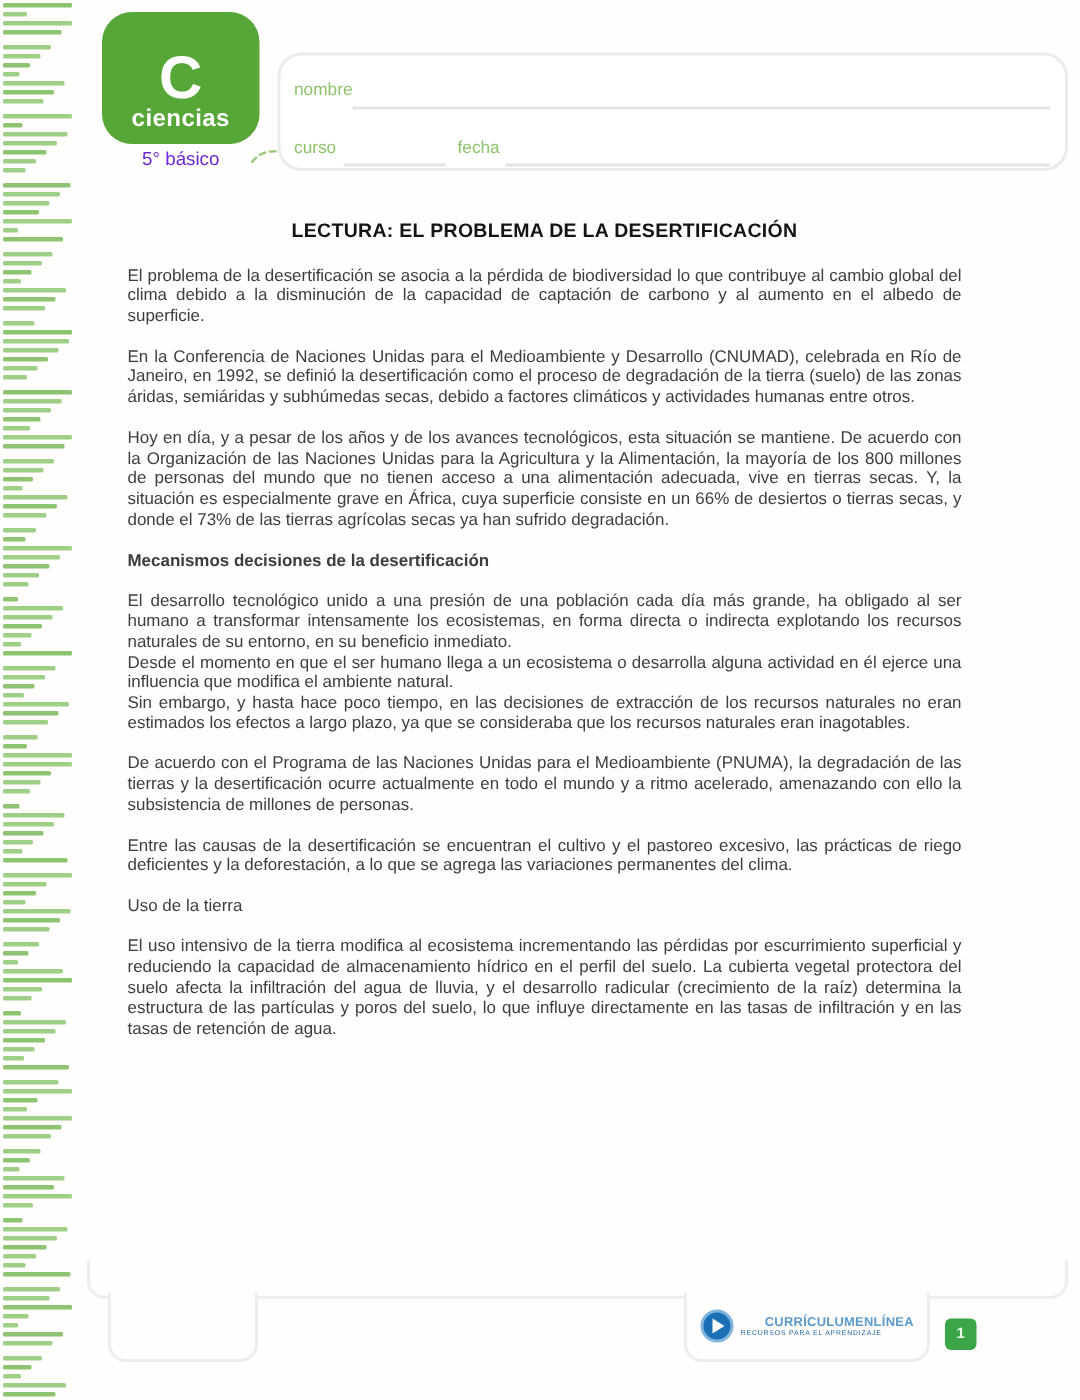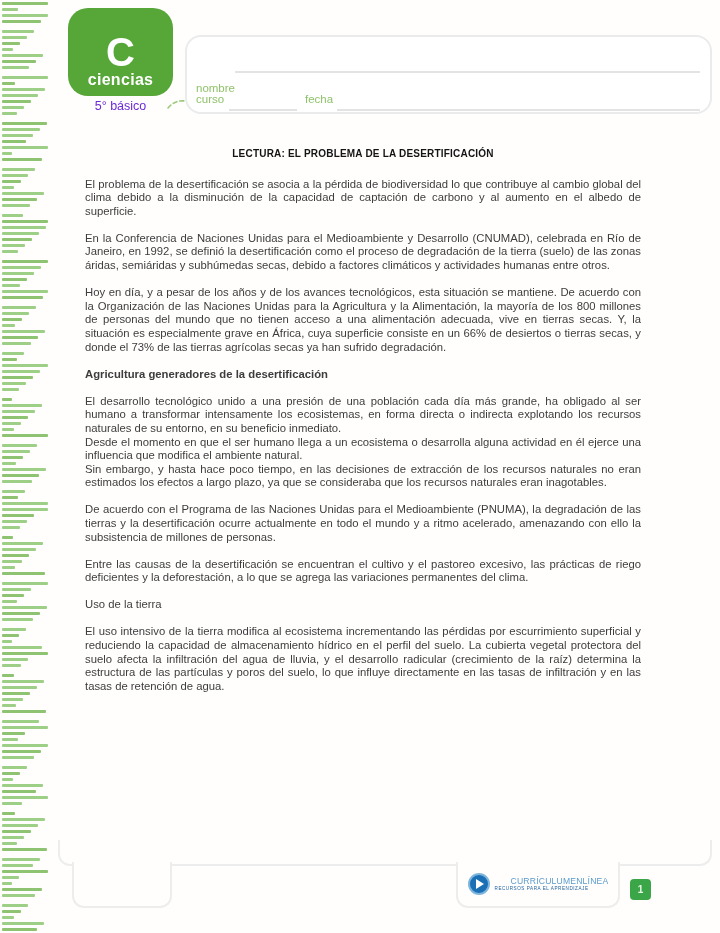--- a/index.html
+++ b/index.html
@@ -34,21 +34,21 @@
   .form-label { position: absolute; font-size: 11.5px; }
   .form-line { position: absolute; height: 0; border-bottom: 2px solid #e3e3e3; }
 
   
   .textcol {
     position: absolute; left: 85px; top: 147px; width: 556px;
     color: #3d3d3d; font-size: 11.3px; line-height: 13.6px; text-align: justify;
   }
   .doc-title {
     text-align: center; font-weight: bold; color: #141414;
-    font-size: 10px; letter-spacing: .2px; margin: 0 0 17px 0;
+    font-size: 13px; letter-spacing: .2px; margin: 0 0 17px 0;
   }
   .textcol p { margin: 0 0 13.5px 0; }
   .textcol p.joined { margin: 0; }
   .textcol p.h { font-weight: bold; }
 
   
   .page-border {
     position: absolute; left: 58px; top: 840px; width: 654px; height: 26px;
     border-left: 2px solid #ededed; border-right: 2px solid #ededed;
     border-bottom: 2px solid #ededed; border-radius: 0 0 12px 12px;
@@ -66,21 +66,21 @@
     width: 22px; height: 22px; border-radius: 50%;
     background: #1a6fb5; border: 2px solid #7fb5dd;
     display: flex; align-items: center; justify-content: center; flex: 0 0 auto;
   }
   .logo-play {
     width: 0; height: 0; margin-left: 2px;
     border-top: 5px solid transparent; border-bottom: 5px solid transparent;
     border-left: 8px solid #ffffff;
   }
   .logo-text { display: flex; flex-direction: column; line-height: 1; }
-  .logo-brand { color: #5b9bcd; font-size: 8.6px; font-weight: normal; letter-spacing: .2px; padding-left: 16px; }
+  .logo-brand { color: #5b9bcd; font-size: 8.6px; font-weight: bold; letter-spacing: .2px; padding-left: 16px; }
   .logo-tagline { color: #1a5f9e; font-size: 4.6px; letter-spacing: .55px; margin-top: 1.5px; }
 
   .page-num {
     position: absolute; left: 630px; top: 879px; width: 21px; height: 21px;
     background: #3ba648; border-radius: 4px; color: #eaf6ea;
     font-size: 10px; font-weight: bold;
     display: flex; align-items: center; justify-content: center;
   }
 </style>
 </head>
@@ -237,35 +237,35 @@
     <div class="badge-letter">C</div>
     <div class="badge-subject">ciencias</div>
   </div>
   <div class="badge-grade" id="grade" style="color: #6d28d9;">5° básico</div>
 
   <svg class="swoosh" width="26" height="16">
     <path d="M2,13 Q10,3 24,7" fill="none" stroke="#9bc97c" stroke-width="1.6" stroke-dasharray="4 3" stroke-linecap="round"></path>
   </svg>
 
   <div class="form-box">
-    <div class="form-label" style="left: 9px; top: 17px; color: rgb(143, 195, 107); margin-top: 28px;">nombre</div>
+    <div class="form-label" style="left: 9px; top: 17px; color: rgb(143, 195, 107);">nombre</div>
     <div class="form-line" style="left:48px; right:10px; top:34px;"></div>
     <div class="form-label" style="left: 9px; top: 56px; color: rgb(143, 195, 107);">curso</div>
     <div class="form-line" style="left:42px; width:68px; top:72px;"></div>
     <div class="form-label" style="left: 118px; top: 56px; color: rgb(143, 195, 107);">fecha</div>
     <div class="form-line" style="left:150px; right:10px; top:72px;"></div>
   </div>
 
   <div class="textcol">
     <h1 class="doc-title">LECTURA: EL PROBLEMA DE LA DESERTIFICACIÓN</h1>
     <div id="text-blocks">
         <p class="">El problema de la desertificación se asocia a la pérdida de biodiversidad lo que contribuye al cambio global del clima debido a la disminución de la capacidad de captación de carbono y al aumento en el albedo de superficie.</p>
         <p class="">En la Conferencia de Naciones Unidas para el Medioambiente y Desarrollo (CNUMAD), celebrada en Río de Janeiro, en 1992, se definió la desertificación como el proceso de degradación de la tierra (suelo) de las zonas áridas, semiáridas y subhúmedas secas, debido a factores climáticos y actividades humanas entre otros.</p>
         <p class="">Hoy en día, y a pesar de los años y de los avances tecnológicos, esta situación se mantiene. De acuerdo con la Organización de las Naciones Unidas para la Agricultura y la Alimentación, la mayoría de los 800 millones de personas del mundo que no tienen acceso a una alimentación adecuada, vive en tierras secas. Y, la situación es especialmente grave en África, cuya superficie consiste en un 66% de desiertos o tierras secas, y donde el 73% de las tierras agrícolas secas ya han sufrido degradación.</p>
-        <p class="h">Agricultura generadores de la desertificación</p>
+        <p class="h">Mecanismos decisiones de la desertificación</p>
         <p class="joined">El desarrollo tecnológico unido a una presión de una población cada día más grande, ha obligado al ser humano a transformar intensamente los ecosistemas, en forma directa o indirecta explotando los recursos naturales de su entorno, en su beneficio inmediato.</p>
         <p class="joined">Desde el momento en que el ser humano llega a un ecosistema o desarrolla alguna actividad en él ejerce una influencia que modifica el ambiente natural.</p>
         <p class="">Sin embargo, y hasta hace poco tiempo, en las decisiones de extracción de los recursos naturales no eran estimados los efectos a largo plazo, ya que se consideraba que los recursos naturales eran inagotables.</p>
         <p class="">De acuerdo con el Programa de las Naciones Unidas para el Medioambiente (PNUMA), la degradación de las tierras y la desertificación ocurre actualmente en todo el mundo y a ritmo acelerado, amenazando con ello la subsistencia de millones de personas.</p>
         <p class="">Entre las causas de la desertificación se encuentran el cultivo y el pastoreo excesivo, las prácticas de riego deficientes y la deforestación, a lo que se agrega las variaciones permanentes del clima.</p>
         <p class="">Uso de la tierra</p>
         <p class="">El uso intensivo de la tierra modifica al ecosistema incrementando las pérdidas por escurrimiento superficial y reduciendo la capacidad de almacenamiento hídrico en el perfil del suelo. La cubierta vegetal protectora del suelo afecta la infiltración del agua de lluvia, y el desarrollo radicular (crecimiento de la raíz) determina la estructura de las partículas y poros del suelo, lo que influye directamente en las tasas de infiltración y en las tasas de retención de agua.</p>
       </div>
   </div>
 

